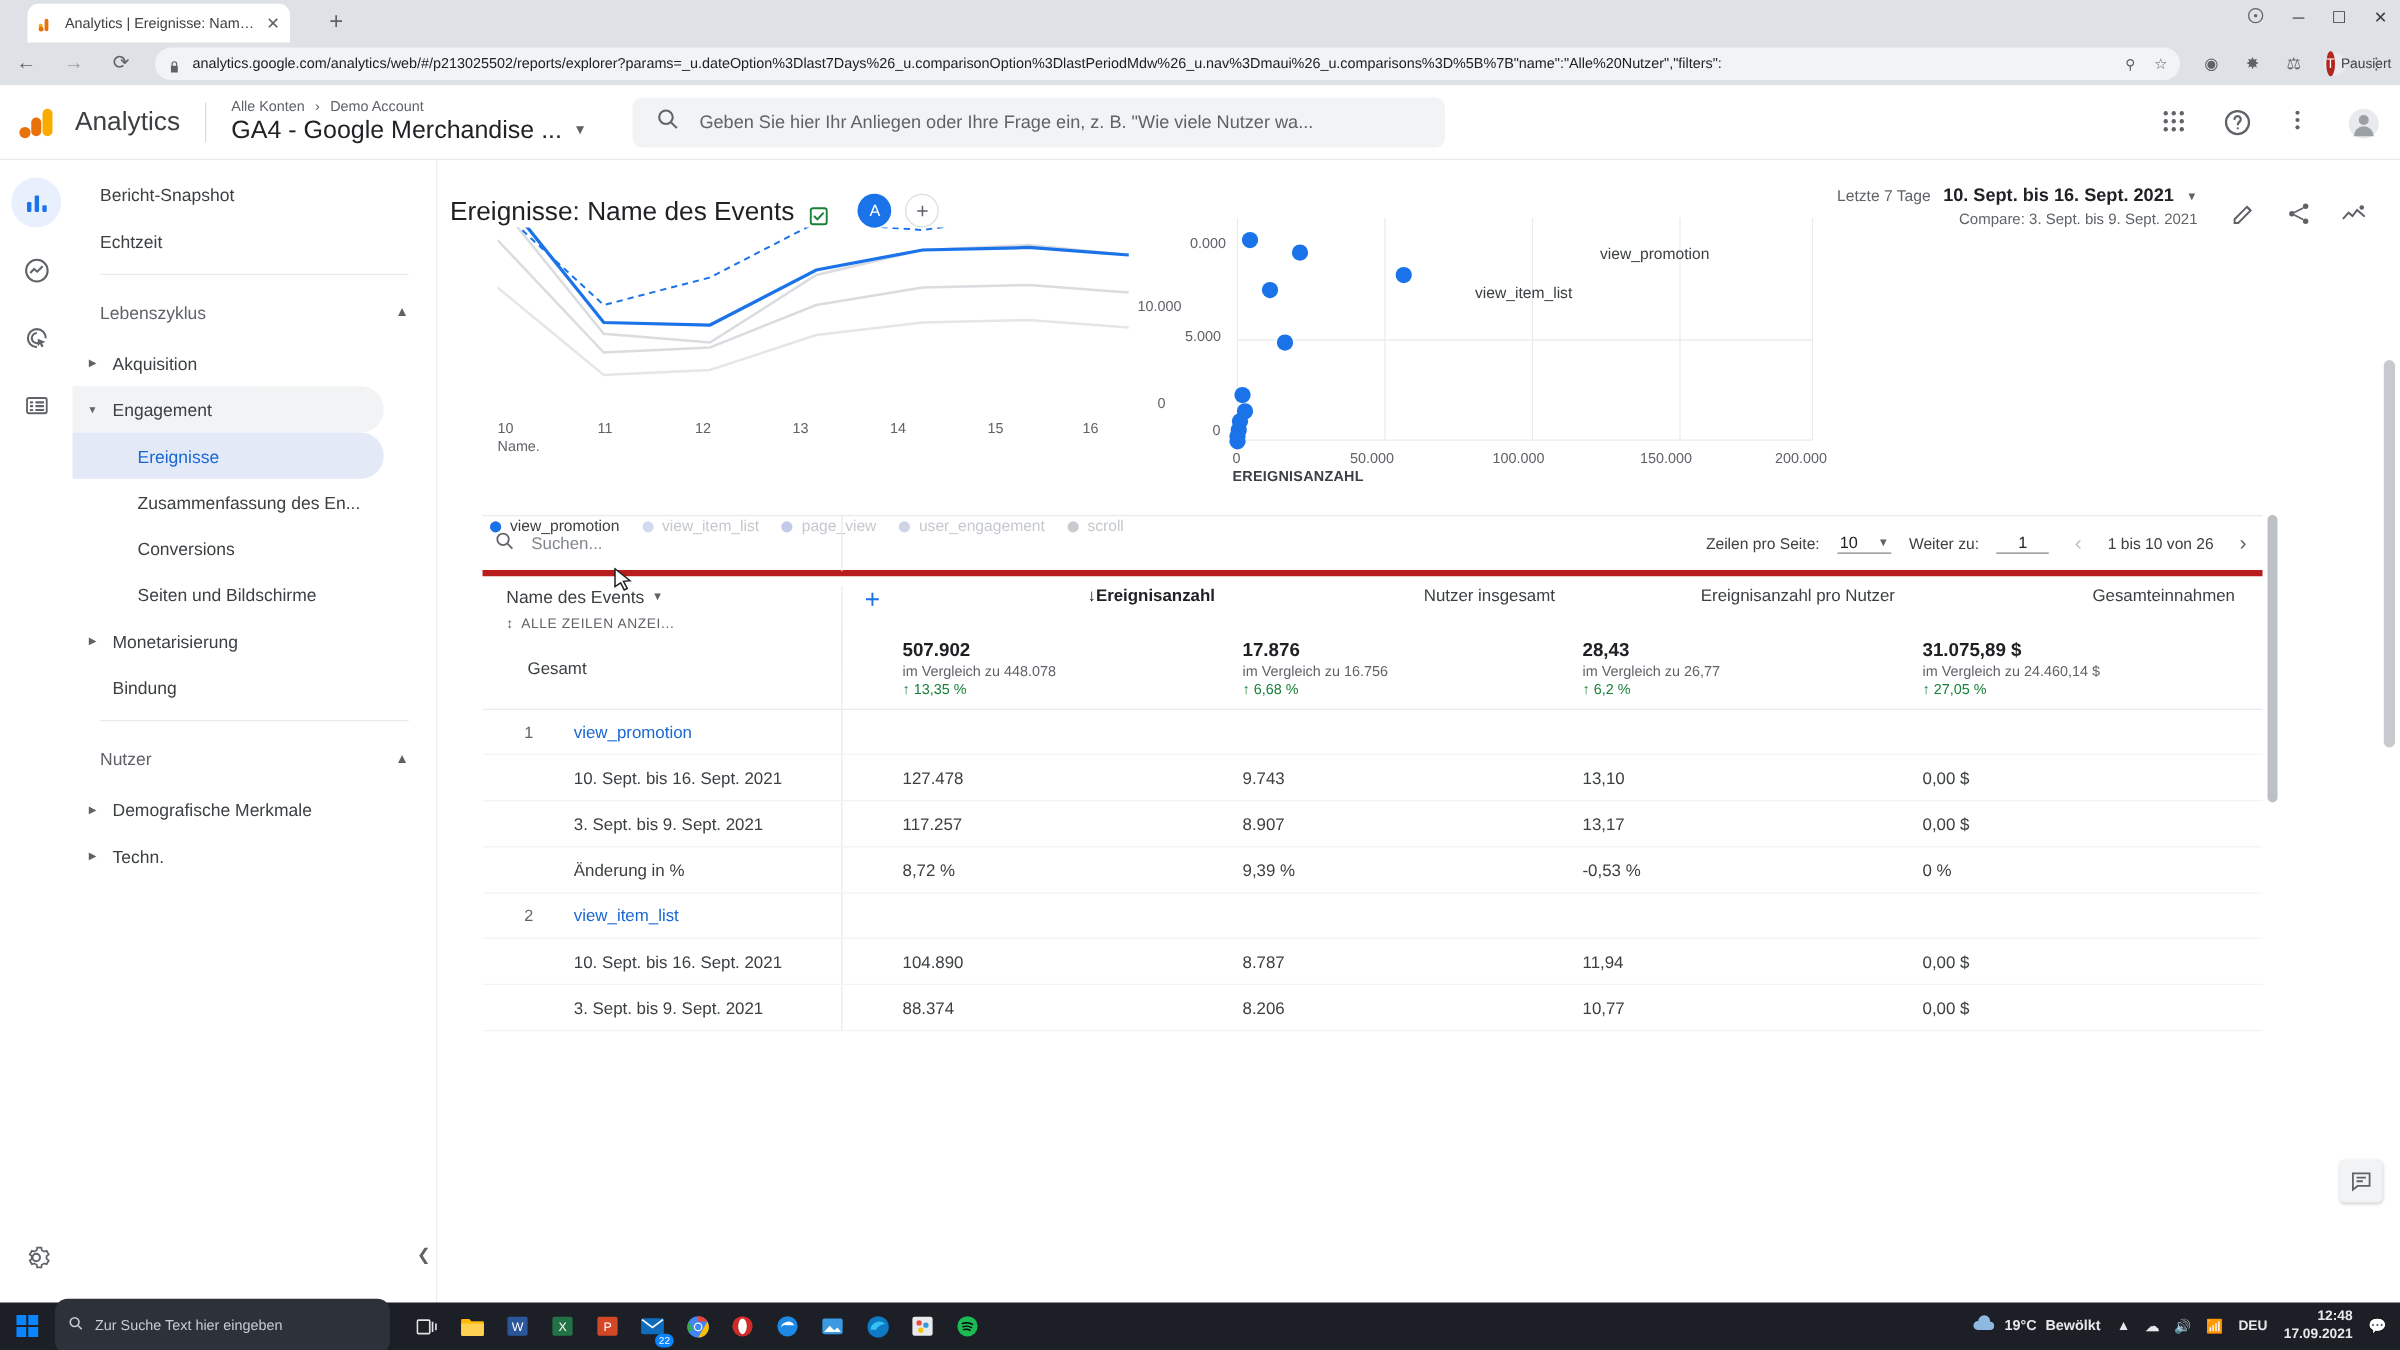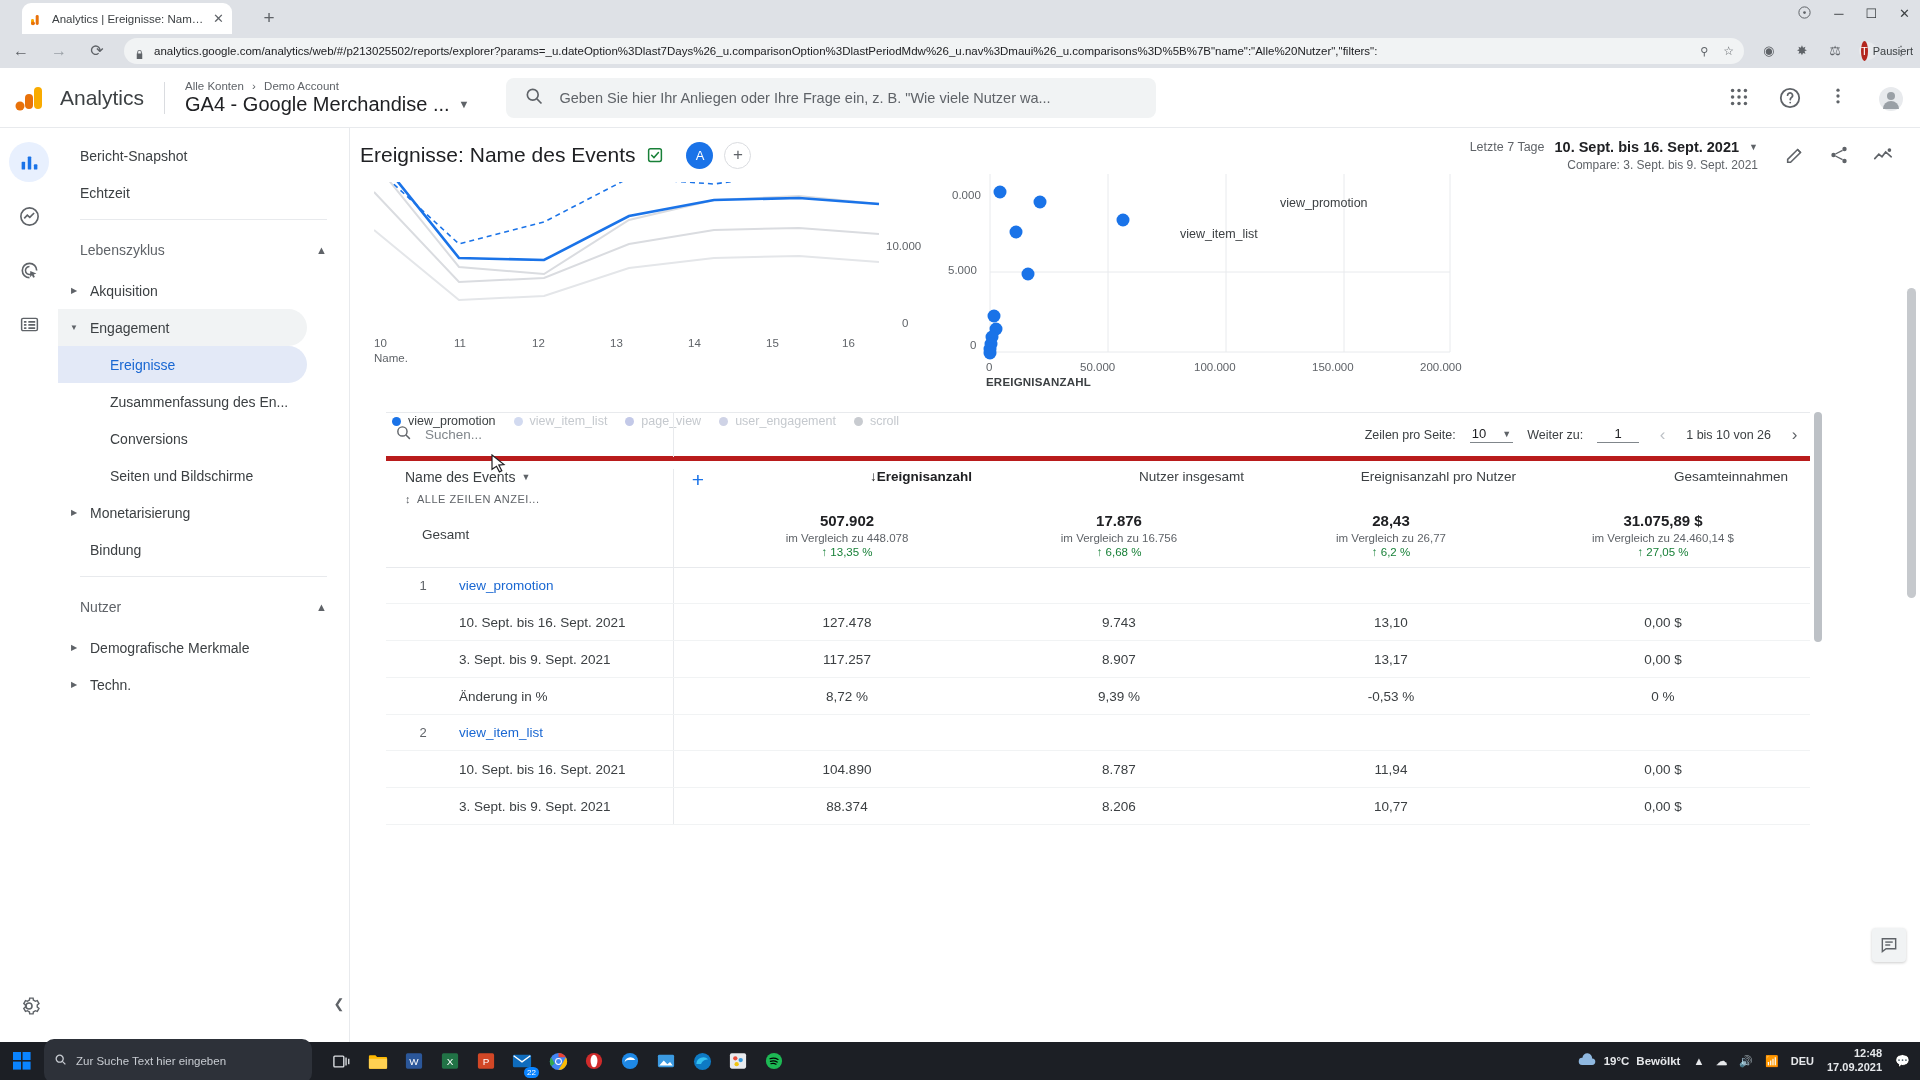--- a/index.html
+++ b/index.html
@@ -74,37 +74,37 @@
   .nav-parent { height:37px; display:flex; align-items:center; gap:11px; padding-left:11px; font-size:14px; color:#3c4043; border-radius:0 19px 19px 0; margin-right:42px; }
   .nav-parent.sel { background:#f1f3f4; }
   .tri { font-size:8px; color:#5f6368; width:10px; text-align:center; }
   .nav-child { height:37px; display:flex; align-items:center; padding-left:52px; font-size:14px; color:#3c4043; border-radius:0 19px 19px 0; margin-right:42px; white-space:nowrap; overflow:hidden; text-overflow:ellipsis; }
   .nav-child.active { background:#e3e9f7; color:#1967d2; }
   .nav-rule { height:1px; background:#e8eaed; margin:8px 22px 8px 22px; }
   .collapse-btn { position:absolute; bottom:26px; left:268px; width:26px; height:26px; border-radius:50%; display:flex; align-items:center; justify-content:center; color:#5f6368; font-size:13px; }
 
   
   .main { position:absolute; top:128px; left:350px; right:0; bottom:38px; background:#fff; overflow:hidden; }
-  .report-bar { height:54px; display:flex; align-items:center; padding:0 26px 0 10px; }
+  .report-bar { height:54px; display:flex; align-items:flex-end; padding:0 26px 0 10px; }
   .report-title { font-size:21px; color:#202124; }
   .title-ic { width:18px; height:18px; margin-left:11px; color:#188038; }
   .chip-a { width:27px; height:27px; border-radius:50%; background:#1a73e8; color:#fff; font-size:13px; display:flex; align-items:center; justify-content:center; margin-left:22px; }
   .chip-plus { width:27px; height:27px; border-radius:50%; border:1px solid #dadce0; color:#5f6368; font-size:17px; display:flex; align-items:center; justify-content:center; margin-left:11px; }
   .daterange { margin-left:auto; text-align:right; }
   .dr-row1 { display:flex; align-items:center; gap:10px; justify-content:flex-end; }
   .dr-pre { font-size:12.5px; color:#5f6368; }
   .dr-main { font-size:14.5px; color:#202124; font-weight:bold; }
   .dr-caret { font-size:9px; color:#5f6368; }
   .dr-row2 { font-size:12px; color:#5f6368; margin-top:3px; }
   .report-actions { display:flex; gap:22px; align-items:center; margin-left:26px; }
   .ra-ic { width:22px; height:22px; color:#5f6368; }
 
   
   .charts { position:relative; height:260px; }
-  .line-chart { position:absolute; left:24px; top:0; width:560px; height:220px; }
+  .line-chart { position:absolute; left:48px; top:0; width:560px; height:220px; }
   .lc-ylab { position:absolute; font-size:11.5px; color:#5f6368; }
   .lc-xlab { position:absolute; font-size:11.5px; color:#5f6368; }
   .legend { position:absolute; left:42px; top:232px; display:flex; gap:0; align-items:center; }
   .lg { display:flex; align-items:center; gap:7px; margin-right:18px; }
   .lg-dot { width:9px; height:9px; border-radius:50%; }
   .lg-txt { font-size:12.5px; }
   .scatter { position:absolute; left:630px; top:-8px; width:490px; height:220px; }
   .sc-lab { position:absolute; font-size:12.5px; color:#3c4043; }
   .sc-ax { position:absolute; font-size:11.5px; color:#5f6368; }
   .sc-title { position:absolute; font-size:11.5px; color:#3c4043; font-weight:bold; letter-spacing:.2px; }
@@ -135,21 +135,21 @@
   .mcol { flex:1; text-align:right; padding-right:22px; font-size:13.5px; color:#3c4043; }
   .mcol.sorted { font-weight:bold; color:#202124; }
 
   .trow { display:flex; align-items:center; min-height:37px; }
   .trow.total { min-height:66px; border-bottom:1px solid #e8eaed; }
   .tc-dim { width:288px; border-right:1px solid #e8eaed; padding-left:19px; font-size:13.5px; color:#3c4043; align-self:stretch; display:flex; align-items:center; }
   .tc-idx { width:36px; text-align:center; font-size:13px; color:#5f6368; flex:0 0 36px; }
   .tc-name { padding-left:18px; font-size:13.5px; }
   .tc-name.link { color:#1967d2; }
   .tc-plus { flex:0 0 48px; }
-  .tc-m { flex:1; text-align:center; padding-right:22px; font-size:13.5px; color:#3c4043; }
+  .tc-m { flex:1; text-align:left; padding-right:22px; font-size:13.5px; color:#3c4043; }
   .tot-num { font-size:15px; color:#202124; font-weight:bold; display:block; }
   .tot-cmp { font-size:11.5px; color:#5f6368; display:block; margin-top:3px; }
   .tot-delta { font-size:11.5px; color:#188038; display:block; margin-top:2px; }
   .rowgrp { border-bottom:1px solid #f1f3f4; }
   .scrollbar-v { position:absolute; right:98px; top:284px; width:8px; height:230px; background:#bdc1c6; border-radius:4px; }
   .scrollbar-page { position:absolute; right:4px; top:160px; width:9px; height:310px; background:#c6c9cd; border-radius:5px; }
   .feedback-btn { position:absolute; right:14px; bottom:80px; width:34px; height:34px; background:#f1f3f4; border-radius:4px; display:flex; align-items:center; justify-content:center; box-shadow:0 1px 3px rgba(0,0,0,.2); }
 
   
   .taskbar { position:absolute; left:0; bottom:0; width:1920px; height:38px; background:#1c1f25; display:flex; align-items:center; }

